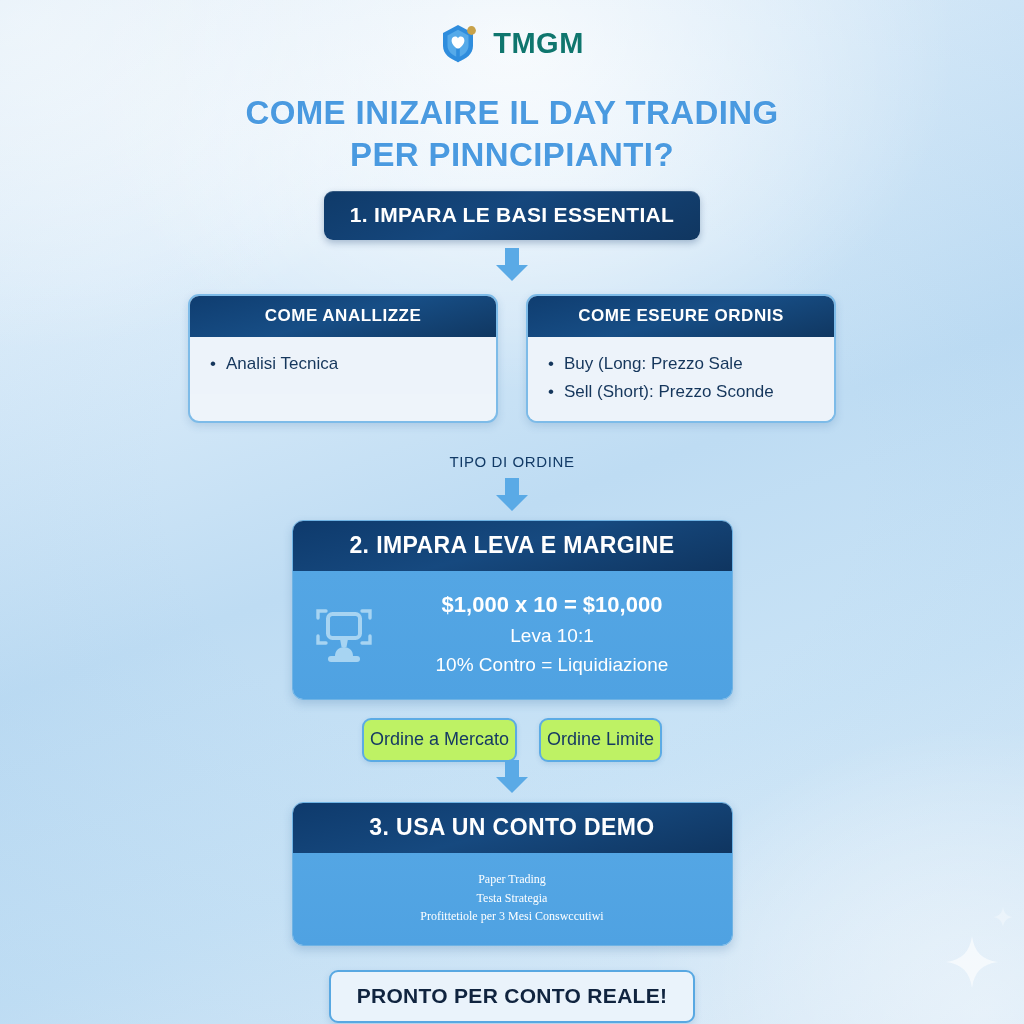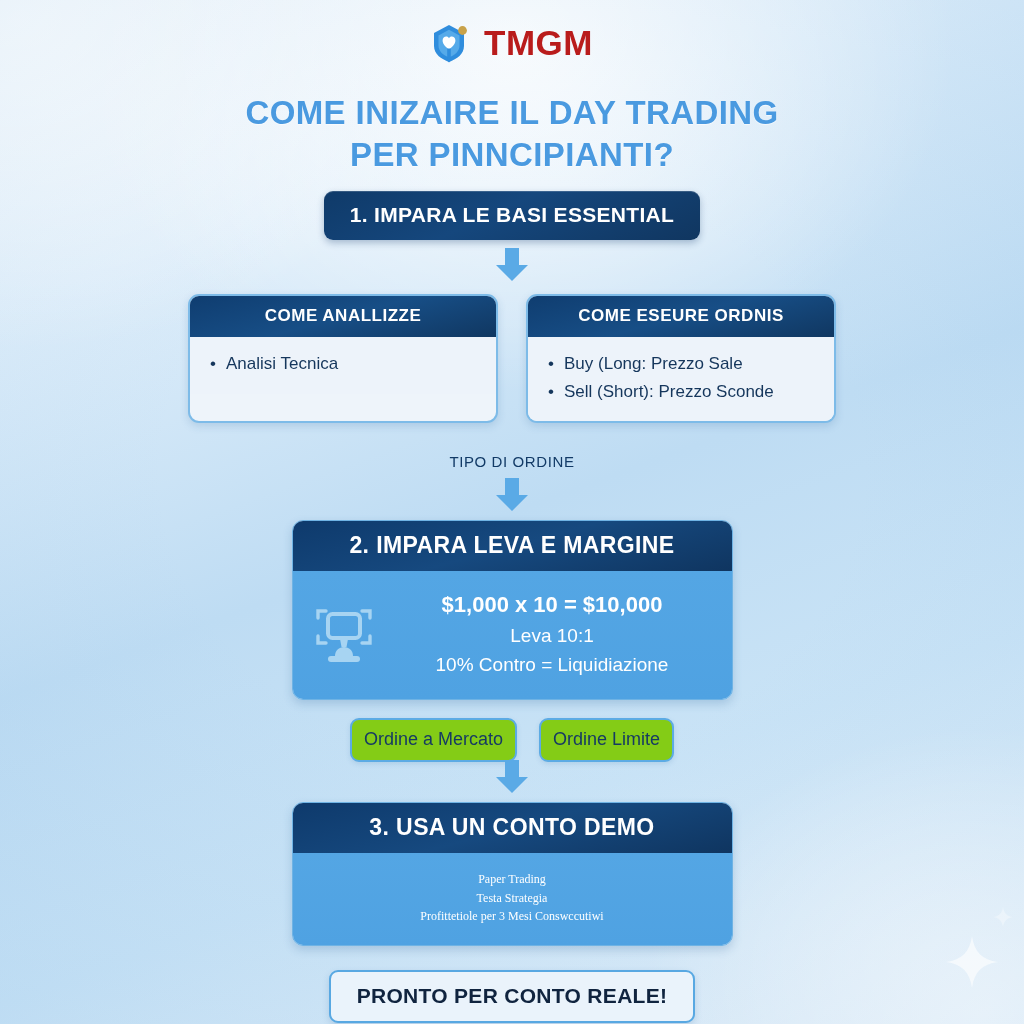--- a/index.html
+++ b/index.html
@@ -55,24 +55,24 @@
 
   
   #brand {
     margin-top: 20px;
     display: flex;
     align-items: center;
     gap: 13px;
     height: 46px;
   }
   #brand-name {
-    font-size: 35px;
+    font-size: 29px;
     font-weight: bold;
     letter-spacing: .5px;
-    color: #b91c1c;
+    color: #0f766e;
   }
 
   
   #title {
     margin-top: 26px;
     text-align: center;
     font-size: 33px;
     font-weight: bold;
     line-height: 1.26;
     letter-spacing: .4px;
@@ -210,26 +210,26 @@
     font-family: Liberation Serif, serif;
   }
 
   
   #chip-row {
     display: flex;
     gap: 22px;
     margin-top: 18px;
   }
   .chip {
-    background: #84cc16;
+    background: #bef264;
     border: 2px solid #5cabe4;
     border-radius: 9px;
     color: #163a63;
     font-size: 18px;
-    padding: 9px 12px 10px;
+    padding: 9px 6px 10px;
     box-shadow: 0 2px 5px rgba(50,110,165,.16);
     white-space: nowrap;
   }
 
   
   #cta {
     margin-top: 24px;
     background: #eaf3fb;
     border: 2px solid #58a8e2;
     border-radius: 9px;

